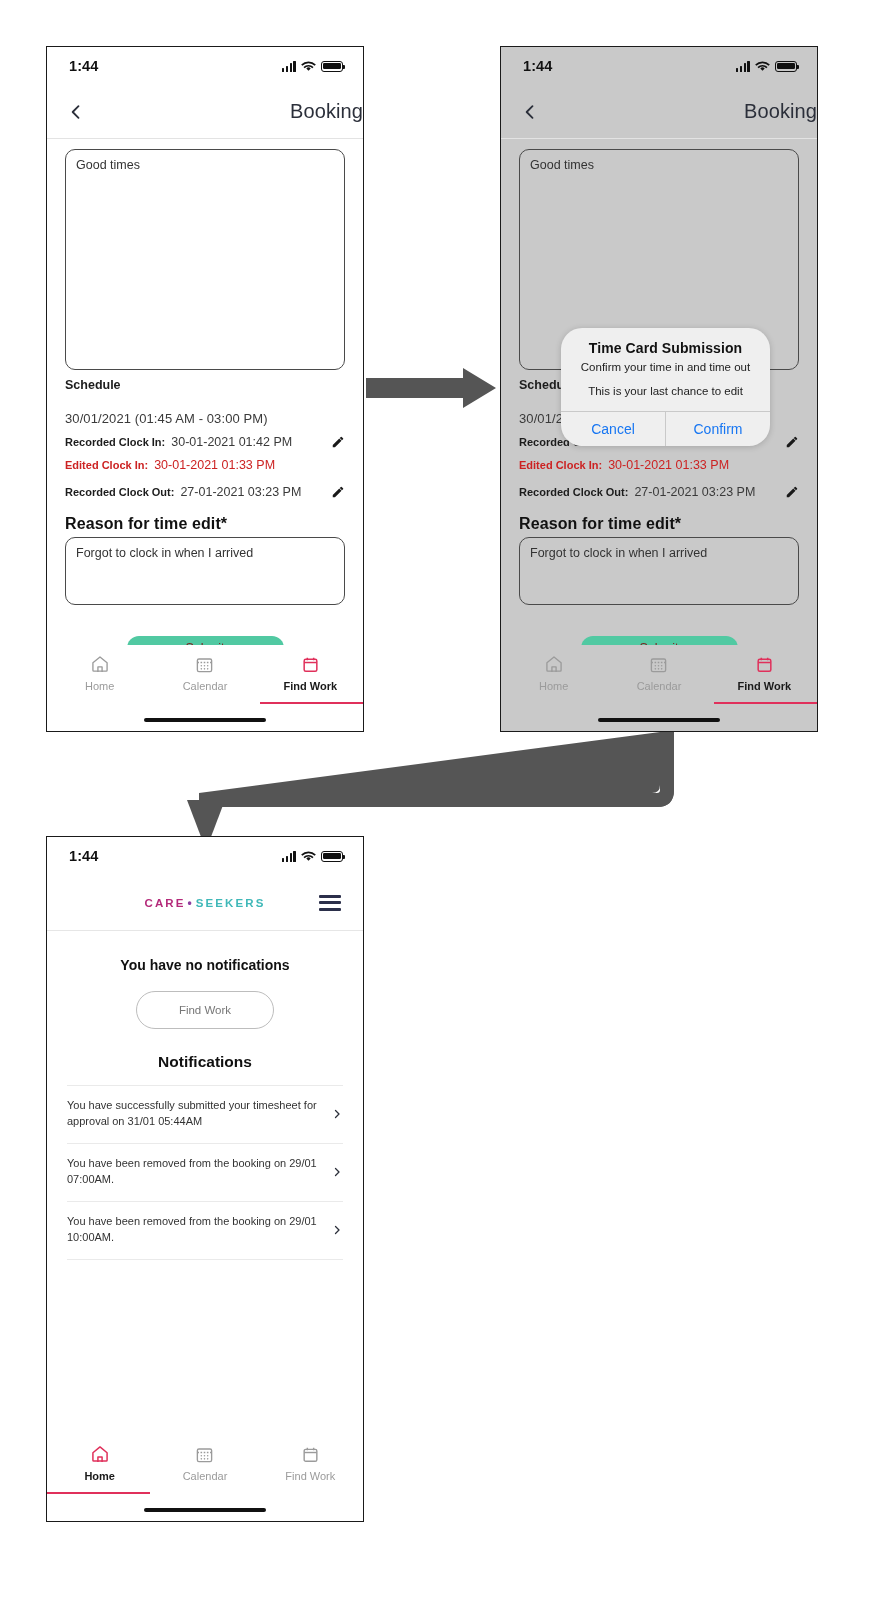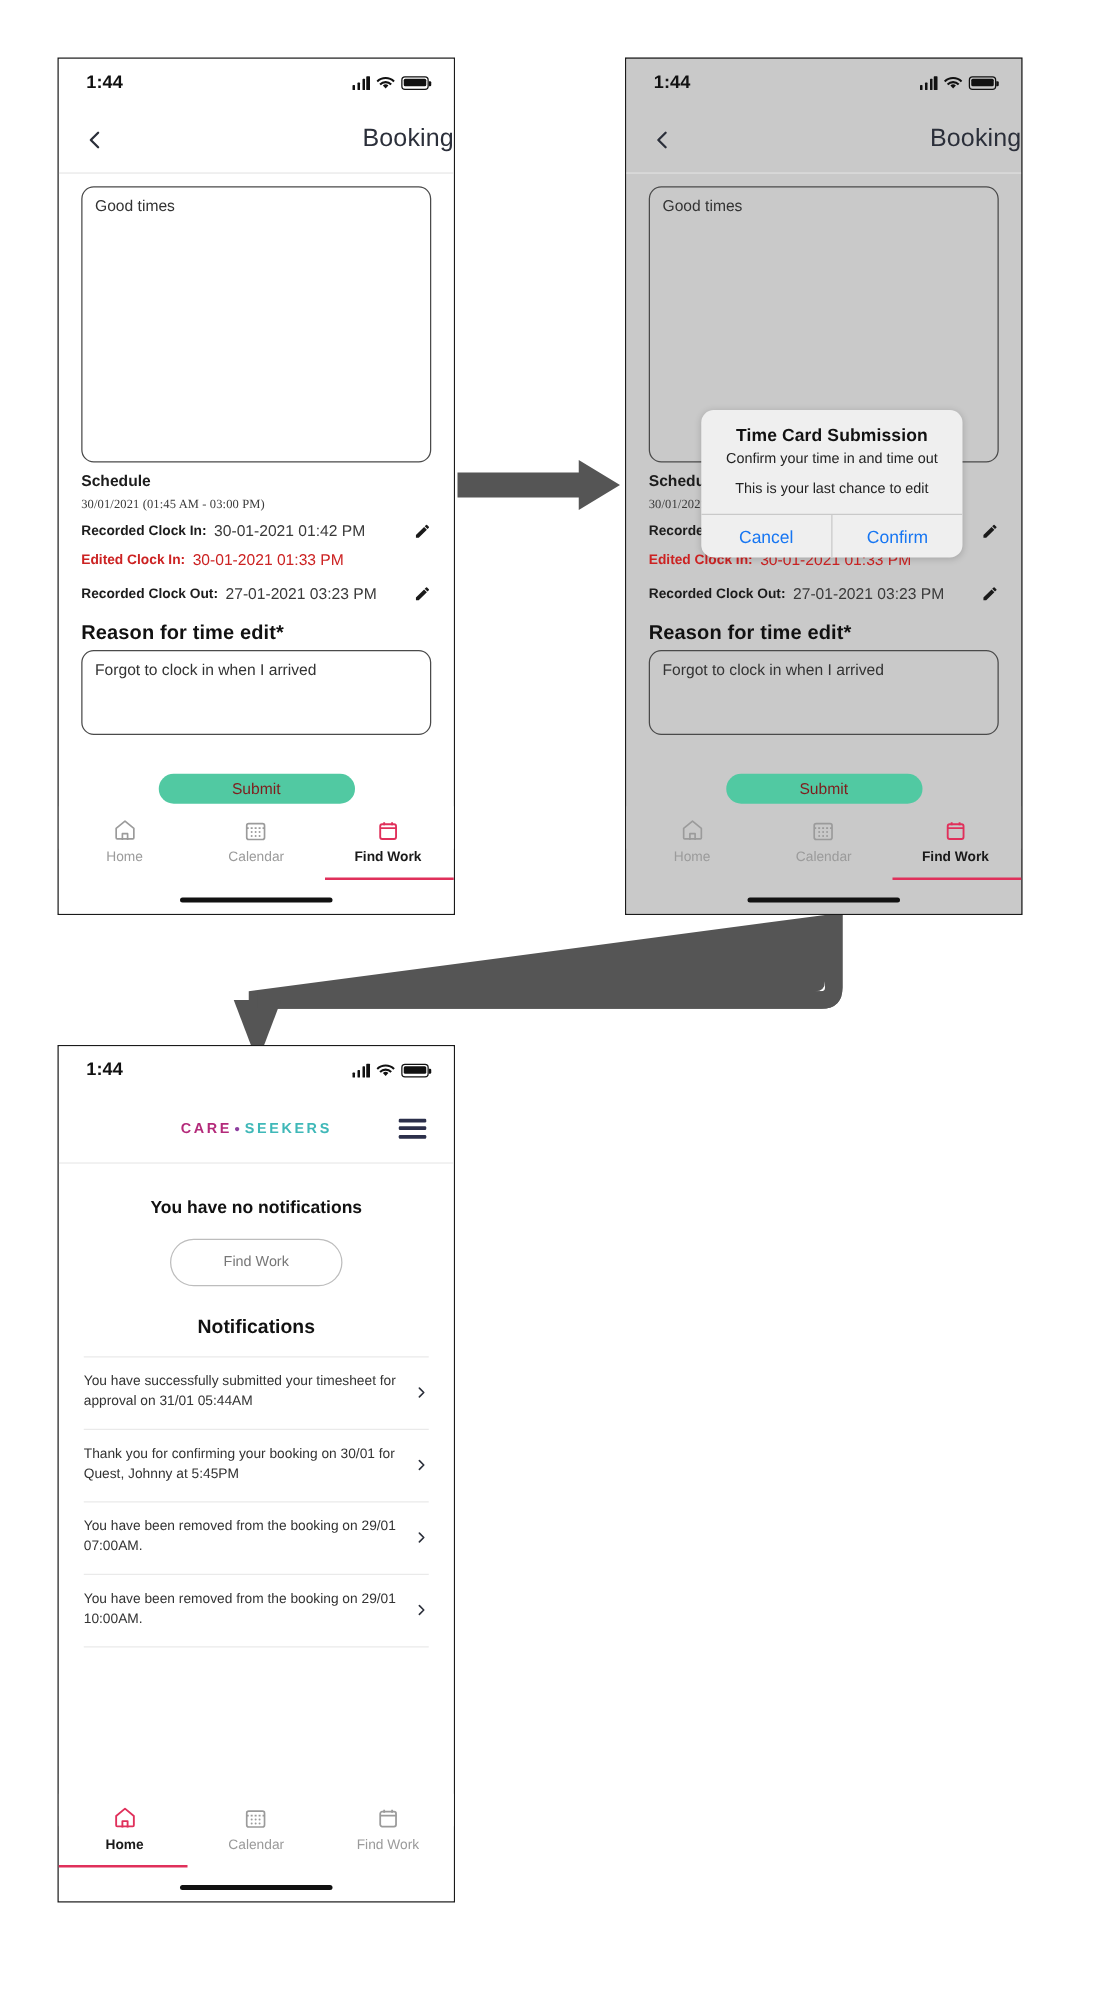--- a/index.html
+++ b/index.html
@@ -70,21 +70,21 @@
   .body { position: relative; background:#fff; padding: 10px 18px 0 18px; height: 540px; }
 
   .textarea {
     border: 1px solid #4a4a4a; border-radius: 10px; background: #fff;
     padding: 8px 10px; font-size: 12.5px; color: #333;
   }
   .ta-notes { height: 221px; }
   .ta-reason { height: 68px; margin-top: 4px; }
 
   .lbl-schedule { font-size: 12.5px; font-weight: 700; color:#1c1c1c; margin-top: 8px; }
-  .sched-line { font-size: 10px; color:#3a3a3a; margin-top: 6px; letter-spacing: .1px; font-family: Liberation Serif, serif; }
+  .sched-line { font-size: 13px; color:#3a3a3a; margin-top: 19px; letter-spacing: .1px; }
 
   .clockrow {
     display:flex; align-items:center; margin-top: 9px; gap: 6px;
   }
   .clockrow .k { font-size: 11px; font-weight: 700; color:#1c1c1c; white-space:nowrap; }
   .clockrow .v { font-size: 12.5px; color:#3a3a3a; white-space:nowrap; }
   .clockrow.edited .k, .clockrow.edited .v { color:#cc2222; }
   .clockrow.edited .k { font-weight: 700; }
   .pencil { margin-left:auto; width:14px; height:14px; display:flex; align-items:center; }
   .pencil svg { display:block; }
@@ -113,21 +113,21 @@
   .tab.t-home .underline { left: -34px; right: 2px; }
 
   .homebar {
     position:absolute; bottom: 9px; left: 50%; transform: translateX(-50%);
     width: 122px; height: 4.5px; background:#111; border-radius: 3px;
   }
 
   
   .modal {
     position:absolute; left: 60px; top: 281px; width: 209px;
-    background:#efefef; border-radius: 10px; overflow:hidden;
+    background:#efefef; border-radius: 21px; overflow:hidden;
     box-shadow: 0 1px 6px rgba(0,0,0,.18);
     z-index: 20;
   }
   .modal .m-body { padding: 12px 12px 14px 12px; text-align:center; }
   .modal .m-title { font-size: 14px; font-weight: 700; color:#111; letter-spacing:.1px; }
   .modal .m-sub1 { font-size: 11.5px; color:#222; margin-top: 5px; }
   .modal .m-sub2 { font-size: 11.5px; color:#222; margin-top: 12px; }
   .modal .m-actions { display:flex; border-top: 1px solid #c9c9c9; }
   .modal .m-btn {
     flex:1; text-align:center; padding: 9px 0; font-size: 14px;
@@ -472,28 +472,20 @@
       <div class="notif-list">
         <div class="notif">
           <span class="ntext">You have successfully submitted your timesheet for approval on 31/01 05:44AM</span>
           <span class="chev">
             <svg viewBox="0 0 24 24" width="12" height="16" fill="none" stroke="#2b2f3a" stroke-width="2.6" stroke-linecap="round" stroke-linejoin="round">
                 <polyline points="9 5 16 12 9 19"></polyline>
               </svg>
           </span>
         </div>
         <div class="notif">
-          <span class="ntext">Thank you for confirming your booking on 30/01 for Quest, Johnny at 5:45PM</span>
-          <span class="chev">
-            <svg viewBox="0 0 24 24" width="12" height="16" fill="none" stroke="#2b2f3a" stroke-width="2.6" stroke-linecap="round" stroke-linejoin="round">
-                <polyline points="9 5 16 12 9 19"></polyline>
-              </svg>
-          </span>
-        </div>
-        <div class="notif">
           <span class="ntext">You have been removed from the booking on 29/01 07:00AM.</span>
           <span class="chev">
             <svg viewBox="0 0 24 24" width="12" height="16" fill="none" stroke="#2b2f3a" stroke-width="2.6" stroke-linecap="round" stroke-linejoin="round">
                 <polyline points="9 5 16 12 9 19"></polyline>
               </svg>
           </span>
         </div>
         <div class="notif">
           <span class="ntext">You have been removed from the booking on 29/01 10:00AM.</span>
           <span class="chev">

